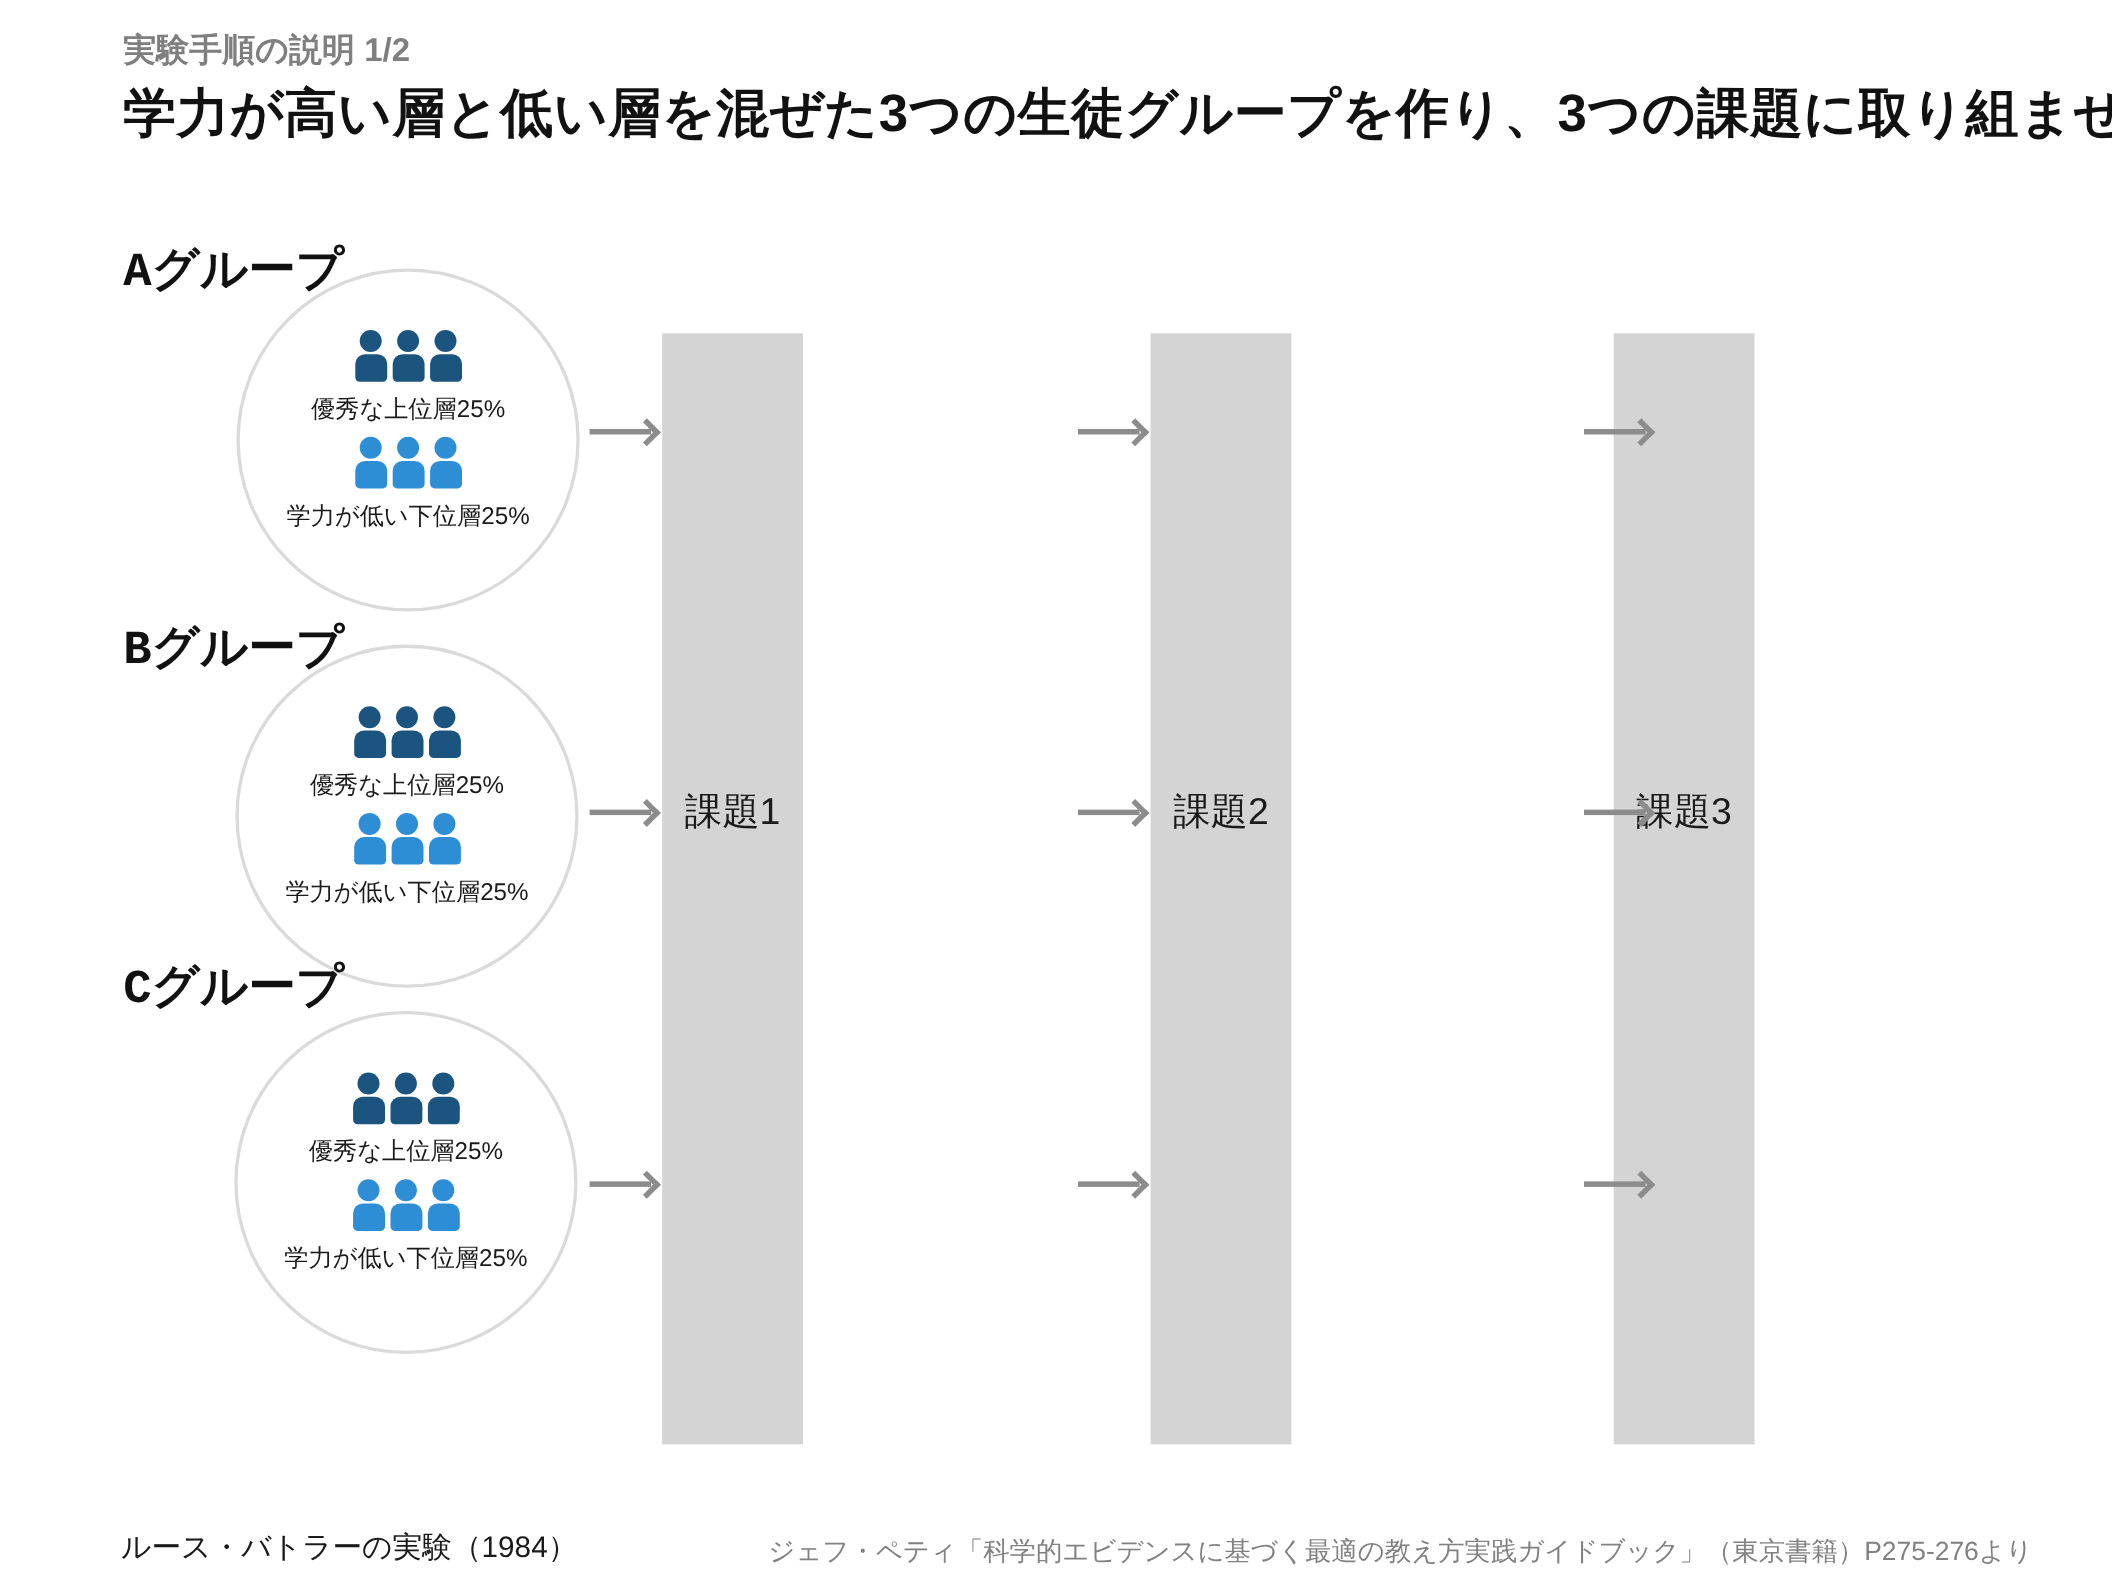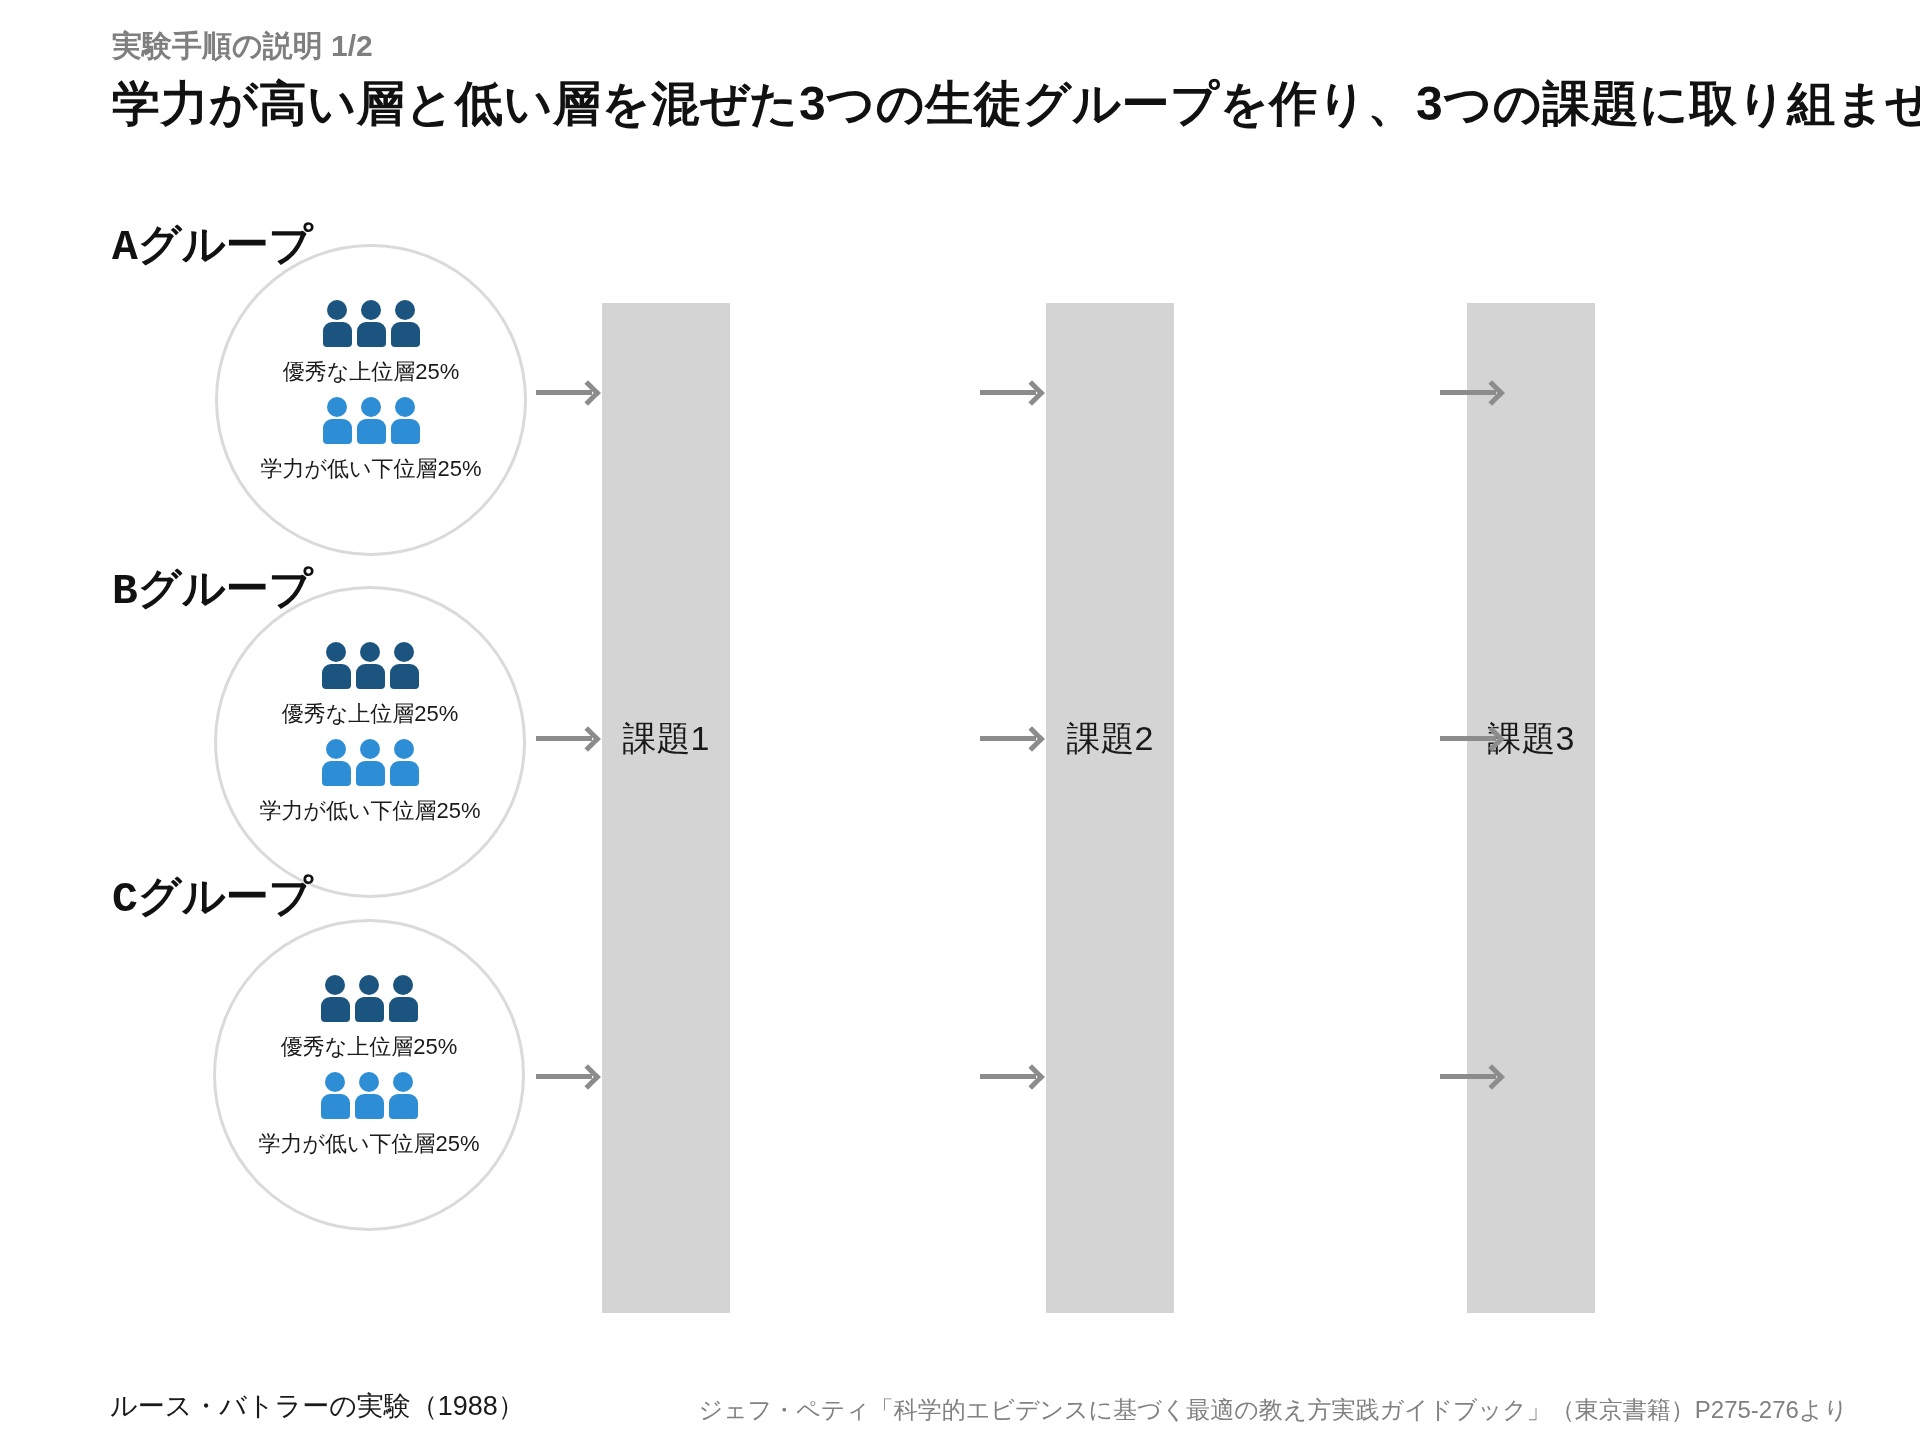--- a/index.html
+++ b/index.html
@@ -298,16 +298,16 @@
   <div class="arrow r-1 c-1"></div>
   <div class="arrow r-1 c-2"></div>
   <div class="arrow r-1 c-3"></div>
   <div class="arrow r-2 c-1"></div>
   <div class="arrow r-2 c-2"></div>
   <div class="arrow r-2 c-3"></div>
   <div class="arrow r-3 c-1"></div>
   <div class="arrow r-3 c-2"></div>
   <div class="arrow r-3 c-3"></div>
 
-  <div class="footer-left">ルース・バトラーの実験（1988）</div>
+  <div class="footer-left">ルース・バトラーの実験（1984）</div>
   <div class="footer-right">ジェフ・ペティ「科学的エビデンスに基づく最適の教え方実践ガイドブック」（東京書籍）P275-276より</div>
 
 </div>
 
 </body></html>

